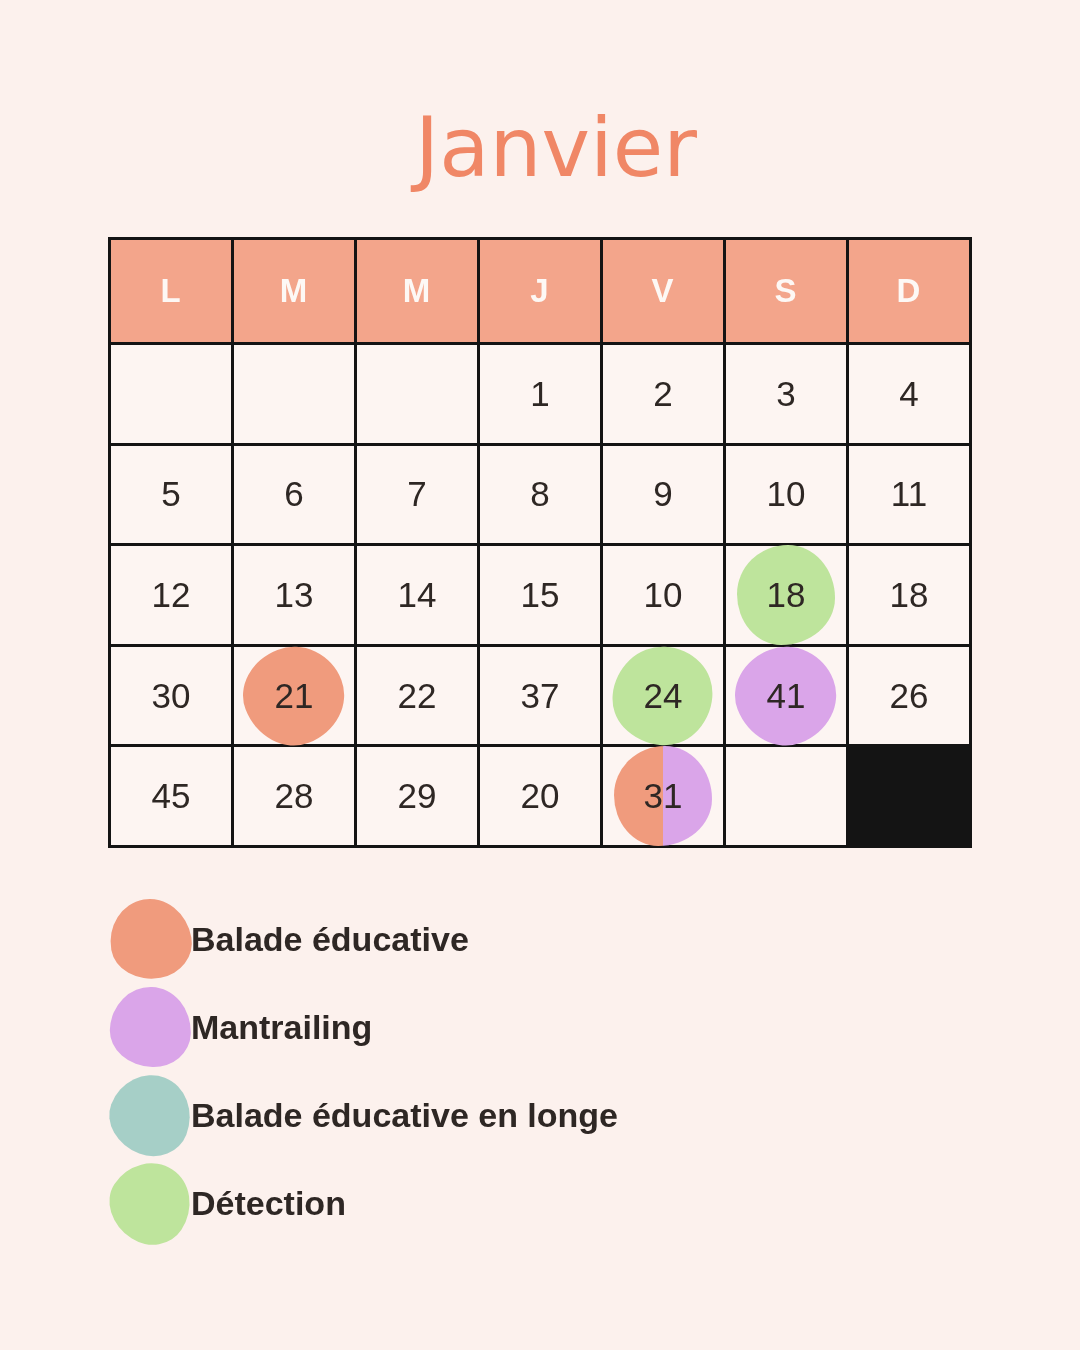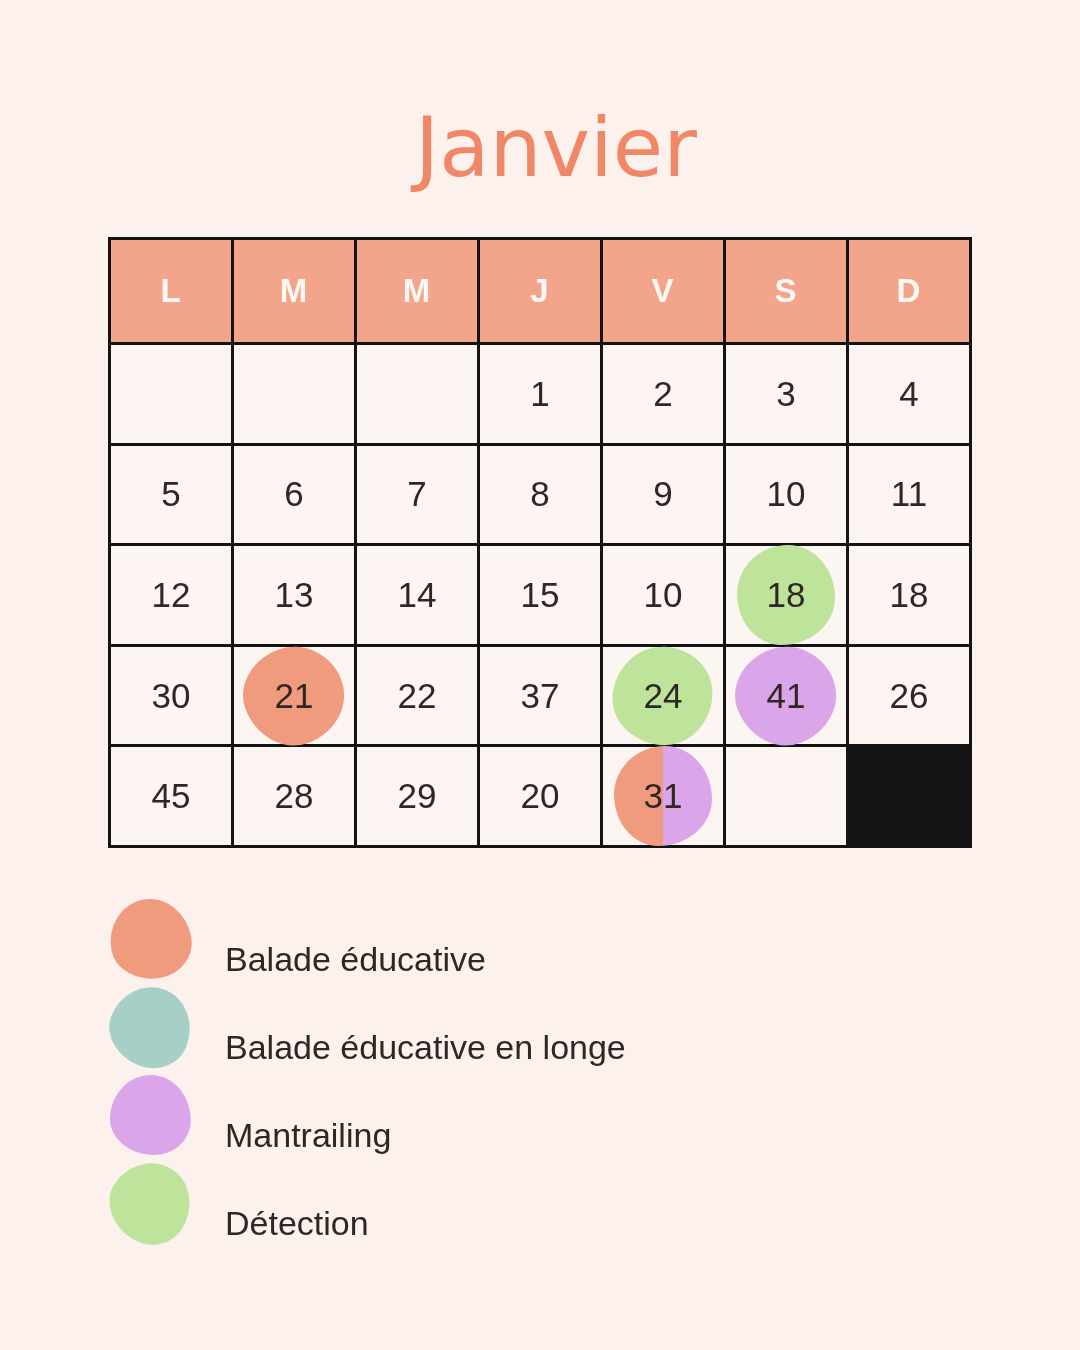--- a/index.html
+++ b/index.html
@@ -77,23 +77,23 @@
   .legend {
     position: absolute;
     left: 110px;
     top: 899px;
     display: flex;
     flex-direction: column;
     gap: 8px;
   }
   .legend-item {
     display: flex;
-    align-items: flex-end;
-    gap: 34px;
+    align-items: center;
     height: 80px;
+    font-weight: bold;
   }
   .legend-blob {
     flex: none;
     width: 81px;
     height: 80px;
     border-radius: 50% 50% 46% 54% / 55% 57% 43% 45%;
   }
   .legend-label {
     font-size: 34px;
     color: var(--c-text);
@@ -225,25 +225,25 @@
         <span class="num">31</span>
       </div>
       <div class="cell"></div>
     </div>
   <div id="legend" class="legend">
       <div class="legend-item">
         <span class="blob legend-blob" style="background: rgb(240, 155, 125); transform: rotate(-10deg);"></span>
         <span class="legend-label">Balade éducative</span>
       </div>
       <div class="legend-item">
+        <span class="blob legend-blob" style="background: rgb(218, 165, 233); transform: rotate(2deg);"></span>
+        <span class="legend-label">Mantrailing</span>
+      </div>
+      <div class="legend-item">
         <span class="blob legend-blob" style="background: rgb(166, 207, 199); transform: rotate(21deg);"></span>
         <span class="legend-label">Balade éducative en longe</span>
-      </div>
-      <div class="legend-item">
-        <span class="blob legend-blob" style="background: rgb(218, 165, 233); transform: rotate(2deg);"></span>
-        <span class="legend-label">Mantrailing</span>
       </div>
       <div class="legend-item">
         <span class="blob legend-blob" style="background: rgb(190, 228, 156); transform: rotate(33deg);"></span>
         <span class="legend-label">Détection</span>
       </div>
     </div>
 </div>
 
 </body></html>

